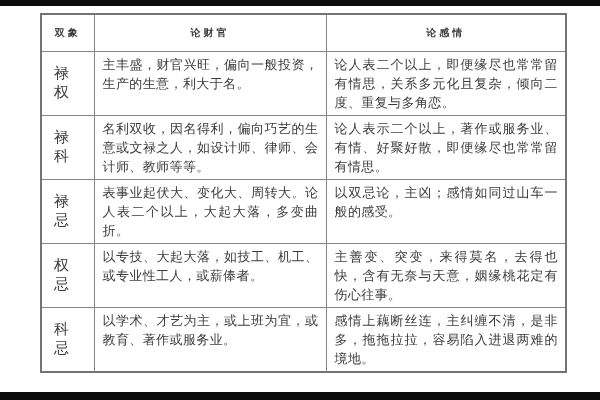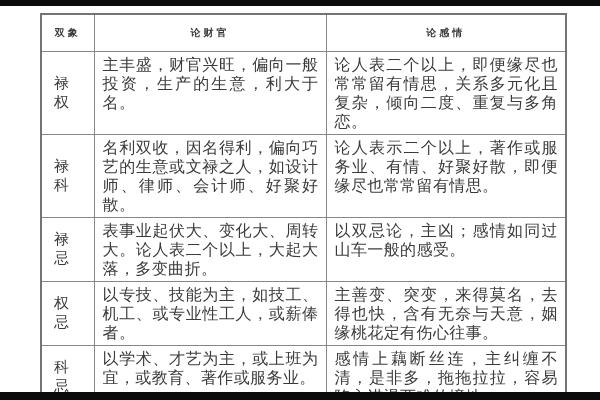--- a/index.html
+++ b/index.html
@@ -53,21 +53,21 @@
   }
   td.cell-label {
     vertical-align: middle;
     font-size: 15px;
     letter-spacing: 2px;
     padding: 12px;
   }
   td.cell-text {
     vertical-align: top;
     text-align: justify;
-    font-size: 16px;
+    font-size: 13px;
     line-height: 19px;
     letter-spacing: 0.4px;
     padding: 3px 7px 3px 8px;
   }
   
   tbody tr:nth-child(1) { height: 61px; }
   tbody tr:nth-child(2) { height: 59px; }
   tbody tr:nth-child(3) { height: 59px; }
   tbody tr:nth-child(4) { height: 38px; }
   tbody tr:nth-child(5) { height: 55px; }
@@ -92,31 +92,31 @@
     </tr>
   </thead>
   <tbody>
     <tr>
       <td class="cell-label">禄权</td>
       <td class="cell-text">主丰盛，财官兴旺，偏向一般投资，生产的生意，利大于名。</td>
       <td class="cell-text">论人表二个以上，即便缘尽也常常留有情思，关系多元化且复杂，倾向二度、重复与多角恋。</td>
     </tr>
     <tr>
       <td class="cell-label">禄科</td>
-      <td class="cell-text">名利双收，因名得利，偏向巧艺的生意或文禄之人，如设计师、律师、会计师、好聚好散。</td>
+      <td class="cell-text">名利双收，因名得利，偏向巧艺的生意或文禄之人，如设计师、律师、会计师、教师等等。</td>
       <td class="cell-text">论人表示二个以上，著作或服务业、有情、好聚好散，即便缘尽也常常留有情思。</td>
     </tr>
     <tr>
       <td class="cell-label">禄忌</td>
       <td class="cell-text">表事业起伏大、变化大、周转大。论人表二个以上，大起大落，多变曲折。</td>
       <td class="cell-text">以双忌论，主凶；感情如同过山车一般的感受。</td>
     </tr>
     <tr>
       <td class="cell-label">权忌</td>
-      <td class="cell-text">以专技、技能为主，如技工、机工、或专业性工人，或薪俸者。</td>
+      <td class="cell-text">以专技、大起大落，如技工、机工、或专业性工人，或薪俸者。</td>
       <td class="cell-text">主善变、突变，来得莫名，去得也快，含有无奈与天意，姻缘桃花定有伤心往事。</td>
     </tr>
     <tr>
       <td class="cell-label">科忌</td>
       <td class="cell-text">以学术、才艺为主，或上班为宜，或教育、著作或服务业。</td>
       <td class="cell-text">感情上藕断丝连，主纠缠不清，是非多，拖拖拉拉，容易陷入进退两难的境地。</td>
     </tr>
   </tbody>
 </table>
 

